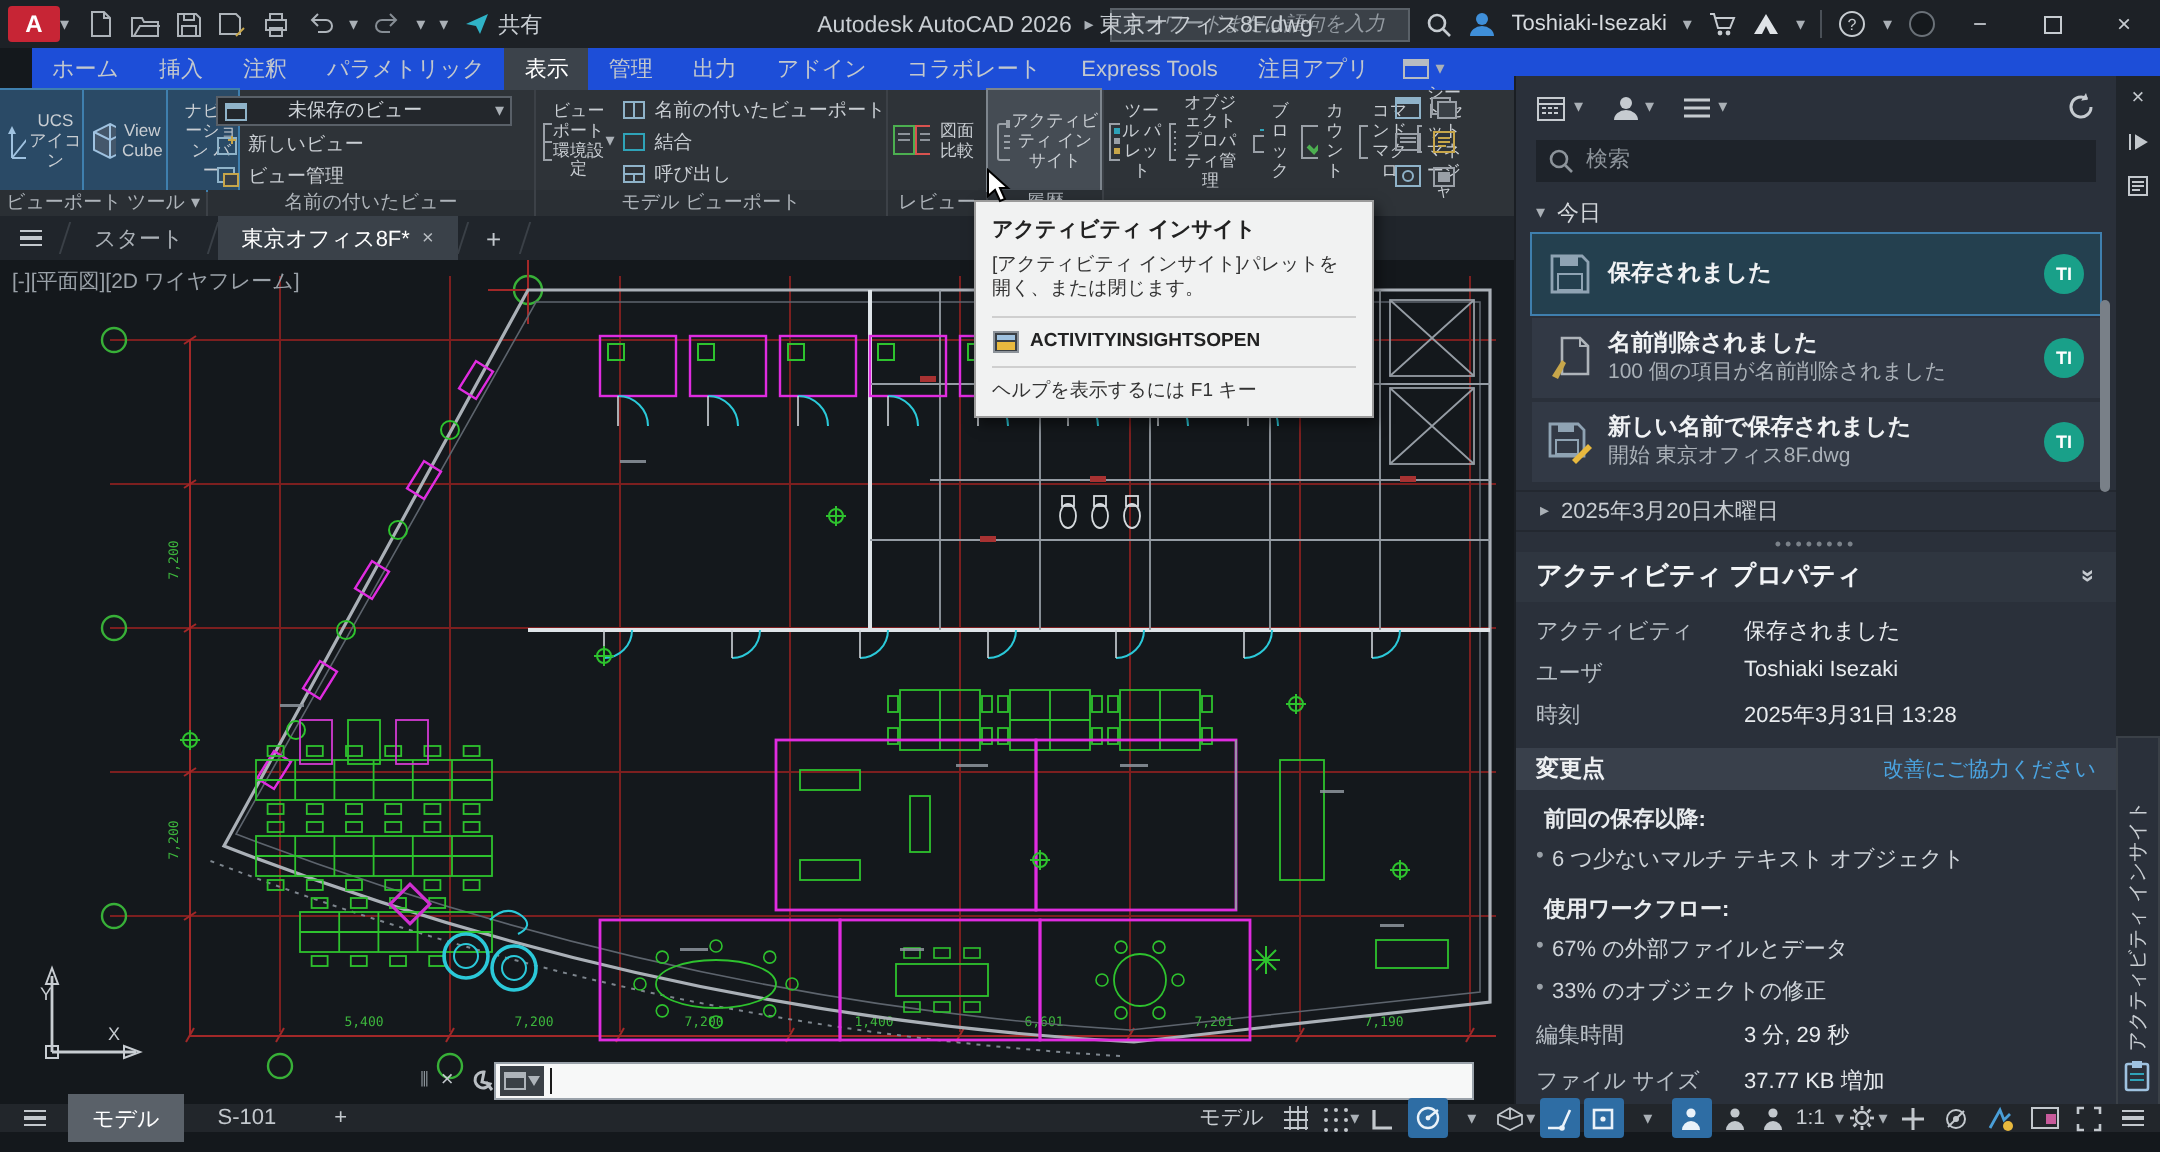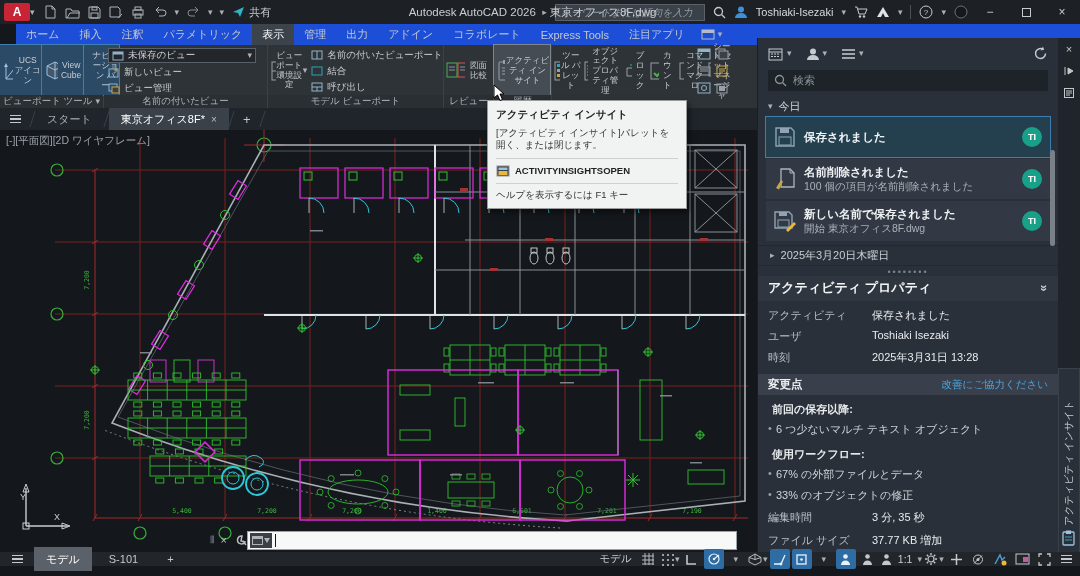--- a/index.html
+++ b/index.html
@@ -33,21 +33,21 @@
   
   .ribbon{position:absolute;left:0;top:45px;width:757px;height:63px;background:#2e3338;display:flex;z-index:5}
   .panel{position:relative;height:63px;border-right:1px solid #3c4147;display:flex;flex-direction:column}
   .panel-label{position:absolute;left:0;right:0;bottom:0;height:13px;font-size:9.5px;color:#aeb4ba;text-align:center;background:#2a2f34;display:flex;align-items:center;justify-content:center;gap:3px}
   .bigbtns{display:flex;height:50px}
   .bigbtn{width:42px;display:flex;flex-direction:row;align-items:center;justify-content:flex-start;padding-top:2px;color:#c9ced3;font-size:8.5px;text-align:center;line-height:1.15}
   .bigbtn.toggled{background:#2a4a66;outline:1px solid #3f7fae}
   .bigbtn.hovered{background:#454c54;outline:1px solid #7d858d}
   .rowbtns{display:flex;flex-direction:column;justify-content:flex-start;padding:3px 4px 0 4px;gap:2px}
   .rowbtn{display:flex;align-items:center;gap:4px;color:#c9ced3;font-size:9.5px;height:14px;white-space:nowrap}
-  .vdrop{width:148px;height:15px;background:#23272c;border:1px solid #596068;display:flex;align-items:center;gap:4px;font-size:9.5px;color:#d0d5da;padding:0 3px}
+  .vdrop{width:148px;height:15px;background:#23272c;border:1px solid #596068;display:flex;align-items:center;gap:20px;font-size:9.5px;color:#d0d5da;padding:0 3px}
   .vdrop .caret{margin-left:auto}
   .minigrid{display:grid;grid-template-columns:16px 16px;grid-auto-rows:15px;gap:2px;padding:3px 2px 0 4px}
 
   
   .filetabs{position:absolute;left:0;top:108px;width:757px;height:22px;background:#20252b;display:flex;align-items:stretch;z-index:4}
   .ft-menu{width:30px;display:flex;align-items:center;justify-content:center}
   .ftab{padding:0 12px;display:flex;align-items:center;gap:6px;color:#aab0b6;font-size:11px;position:relative}
   .ftab.active{background:#3a4149;color:#fff}
   .slant{width:1px;background:#3a4047;transform:skewX(-18deg);margin:3px 2px}
   .ft-close{font-size:10px;color:#b9bec3}
@@ -975,21 +975,21 @@
     <span class="changes-title">変更点</span>
     <span class="feedback">改善にご協力ください</span>
   </div>
   <div class="sec-title">前回の保存以降:</div>
   <div class="bullet">6 つ少ないマルチ テキスト オブジェクト</div>
   <div class="sec-title">使用ワークフロー:</div>
   <div class="bullet">67% の外部ファイルとデータ</div>
   <div class="bullet">33% のオブジェクトの修正</div>
   <div class="kv-row">
       <span class="kv-label">編集時間</span>
-      <span class="kv-val">3 分, 35 秒</span>
+      <span class="kv-val">3 分, 29 秒</span>
     </div>
   <div class="kv-row">
       <span class="kv-label">ファイル サイズ</span>
       <span class="kv-val">37.77 KB 増加</span>
     </div>
 
   <div class="list-scroll"></div>
 </div>
 
 <div class="strip">

